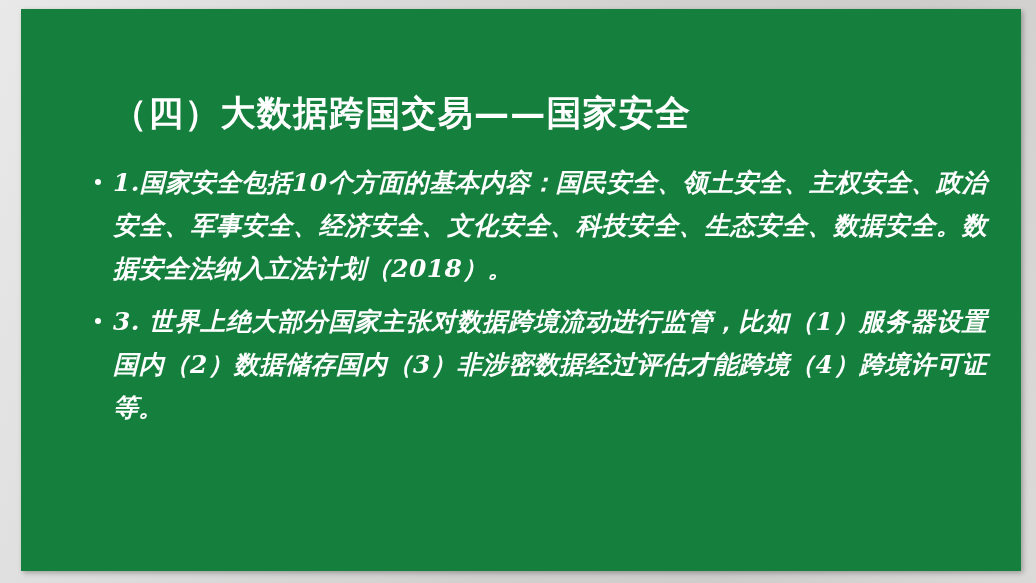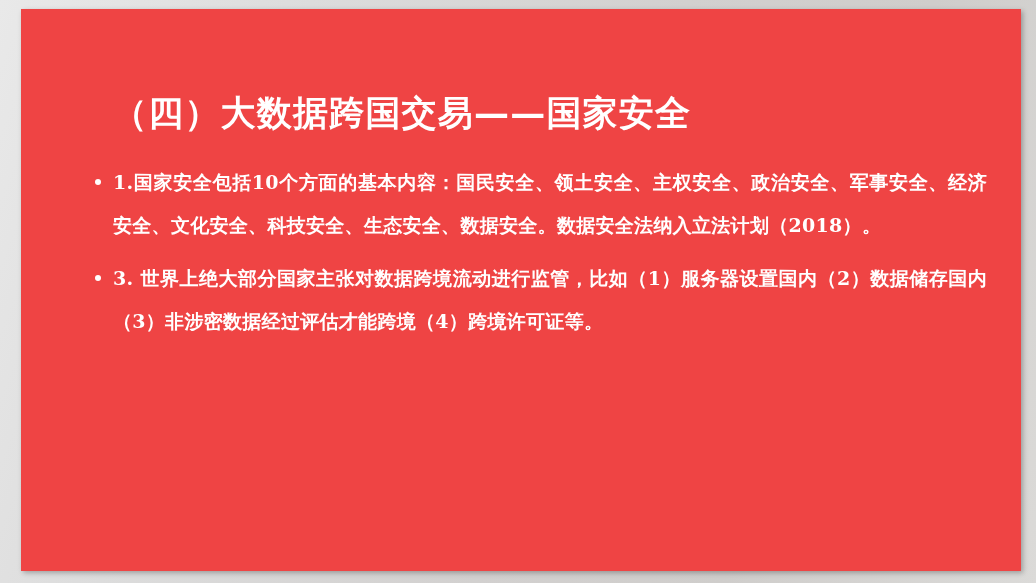--- a/index.html
+++ b/index.html
@@ -19,21 +19,21 @@
     width: 1036px;
     height: 583px;
   }
 
   #slide {
     position: absolute;
     left: 21px;
     top: 9px;
     width: 1000px;
     height: 562px;
-    background: #ef4444;
+    background: #15803d;
     box-shadow: 2px 2px 5px rgba(0,0,0,0.28);
     overflow: hidden;
   }
 
   #slide-title {
     position: absolute;
     left: 91px;
     top: 55px;
     width: 840px;
     color: #ffffff;
@@ -49,27 +49,28 @@
     left: 68px;
     top: 152px;
     width: 898px;
   }
 
   .bullet-item {
     position: relative;
     padding-left: 24px;
     color: #ffffff;
     font-family: "DejaVu Serif", "Liberation Serif", serif;
-    font-size: 19px;
+    font-size: 25px;
     font-weight: 700;
     line-height: 43px;
     letter-spacing: 0.3px;
     text-align: justify;
     text-justify: inter-character;
     margin-bottom: 10px;
+    font-style: italic;
   }
 
   .bullet-item:last-child {
     margin-bottom: 0;
   }
 
   .bullet-dot {
     position: absolute;
     left: 6px;
     top: 18px;

